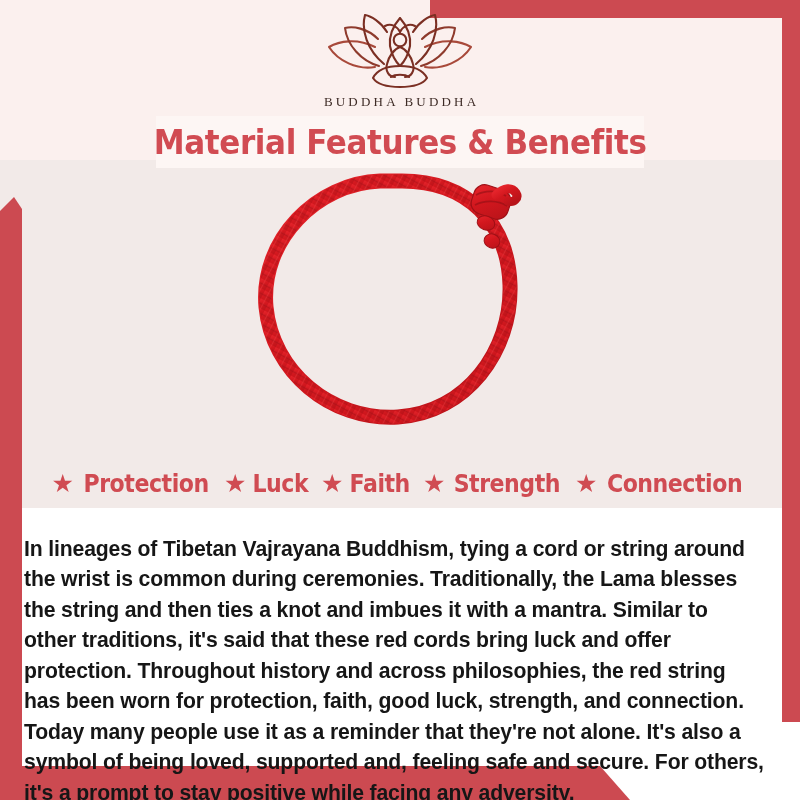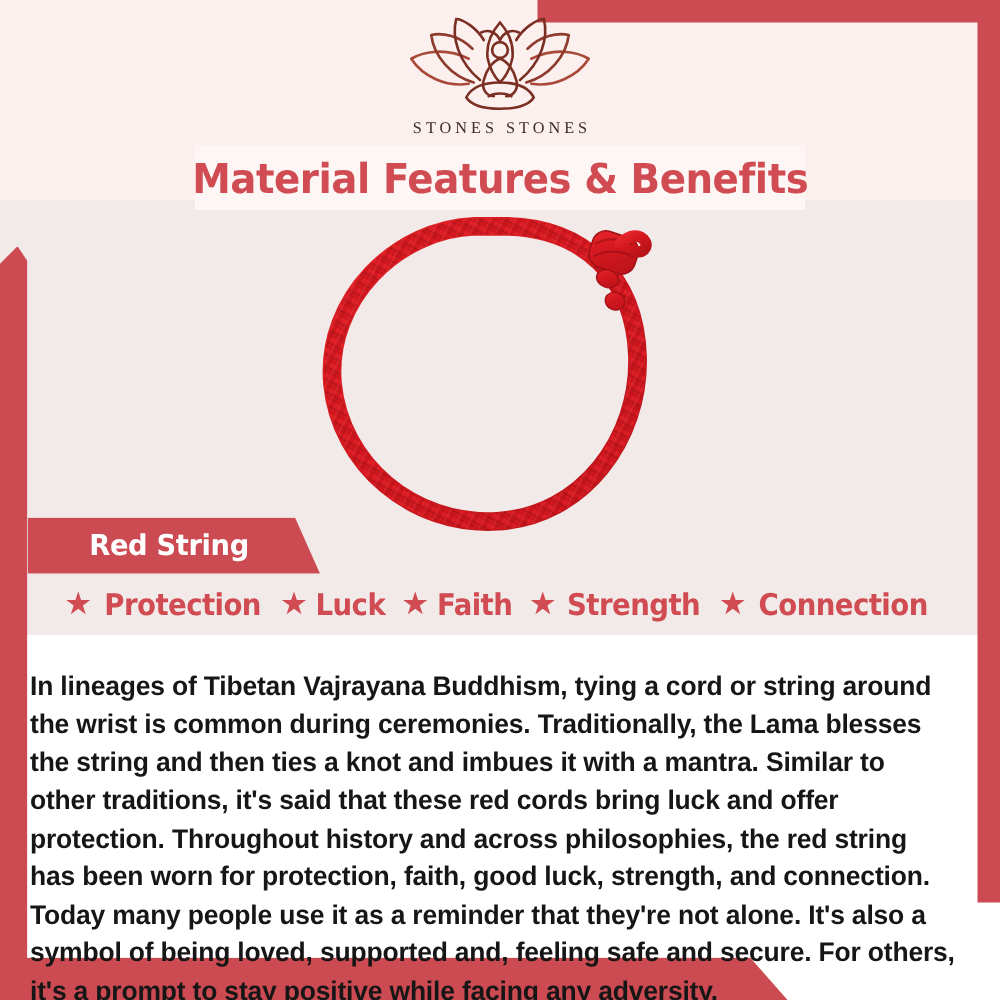--- a/index.html
+++ b/index.html
@@ -265,21 +265,21 @@
         <path d="M95 18 C98 12 104 9 110 12" stroke="#7b2f23"></path>
 
         <path d="M95 33 C89 35 84 42 82 50 C80 57 84 63 90 63" stroke="#7b2f23"></path>
         <path d="M95 33 C101 35 106 42 108 50 C110 57 106 63 100 63" stroke="#7b2f23"></path>
 
         <path d="M68 64 C72 56 82 52 95 52 C108 52 118 56 122 64 C118 70 108 73 95 73 C82 73 72 70 68 64 Z" stroke="#7b2f23"></path>
 
         <path d="M86 63 C90 60 100 60 104 63" stroke="#7b2f23"></path>
       </g>
     </svg>
-    <span class="logo-wordmark">STONES STONES</span>
+    <span class="logo-wordmark">BUDDHA BUDDHA</span>
   </div>
 
   <div class="title-banner">
     <span class="title-text">Material Features &amp; Benefits</span>
   </div>
 
   <div class="product-area">
     <svg width="320" height="280" viewBox="0 0 320 280">
       <defs>
         <linearGradient id="cordGrad" x1="0" y1="0" x2="1" y2="1">
@@ -311,42 +311,39 @@
         <path d="M235 40 C244 35, 258 35, 267 41" stroke="#8f0f14" stroke-width="1.6" fill="none" opacity="0.6"></path>
 
         <ellipse cx="246" cy="58" rx="9" ry="7" transform="rotate(20 246 58)" fill="url(#cordGrad)" stroke="#9e1016" stroke-width="1"></ellipse>
         <ellipse cx="252" cy="76" rx="8" ry="7" transform="rotate(20 252 76)" fill="url(#cordGrad)" stroke="#9e1016" stroke-width="1"></ellipse>
       </g>
 
       <path d="M256 30 C264 22, 272 22, 276 28 C279 33, 274 38, 268 36" fill="none" stroke="url(#cordGrad)" stroke-width="9" stroke-linecap="round"></path>
     </svg>
   </div>
 
-  <div class="name-ribbon">
-    <span class="name-ribbon-text">Red String</span>
+
+  <div class="benefits-row">
+    <div class="benefit-item">
+      <span class="benefit-star">★</span>
+      <span class="benefit-label">Protection</span>
+    </div>
+    <div class="benefit-item">
+      <span class="benefit-star">★</span>
+      <span class="benefit-label">Luck</span>
+    </div>
+    <div class="benefit-item">
+      <span class="benefit-star">★</span>
+      <span class="benefit-label">Faith</span>
+    </div>
+    <div class="benefit-item">
+      <span class="benefit-star">★</span>
+      <span class="benefit-label">Strength</span>
+    </div>
+    <div class="benefit-item">
+      <span class="benefit-star">★</span>
+      <span class="benefit-label">Connection</span>
+    </div>
   </div>
 
-  <div class="benefits-row">
-    <div class="benefit-item">
-      <span class="benefit-star">★</span>
-      <span class="benefit-label">Protection</span>
-    </div>
-    <div class="benefit-item">
-      <span class="benefit-star">★</span>
-      <span class="benefit-label">Luck</span>
-    </div>
-    <div class="benefit-item">
-      <span class="benefit-star">★</span>
-      <span class="benefit-label">Faith</span>
-    </div>
-    <div class="benefit-item">
-      <span class="benefit-star">★</span>
-      <span class="benefit-label">Strength</span>
-    </div>
-    <div class="benefit-item">
-      <span class="benefit-star">★</span>
-      <span class="benefit-label">Connection</span>
-    </div>
-  </div>
-
   <p class="description">In lineages of Tibetan Vajrayana Buddhism, tying a cord or string around the wrist is common during ceremonies. Traditionally, the Lama blesses the string and then ties a knot and imbues it with a mantra. Similar to other traditions, it's said that these red cords bring luck and offer protection. Throughout history and across philosophies, the red string has been worn for protection, faith, good luck, strength, and connection. Today many people use it as a reminder that they're not alone. It's also a symbol of being loved, supported and, feeling safe and secure. For others, it's a prompt to stay positive while facing any adversity.</p>
 
 </div>
 
 </body></html>

